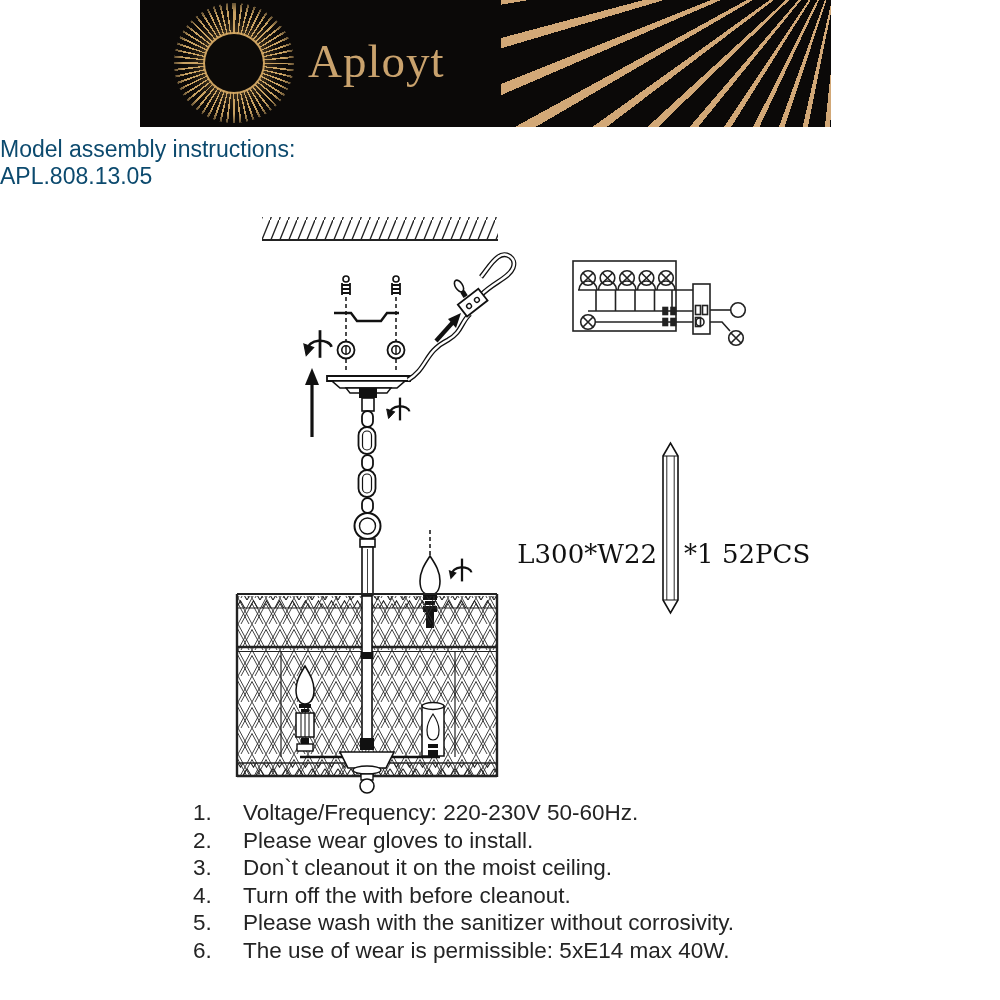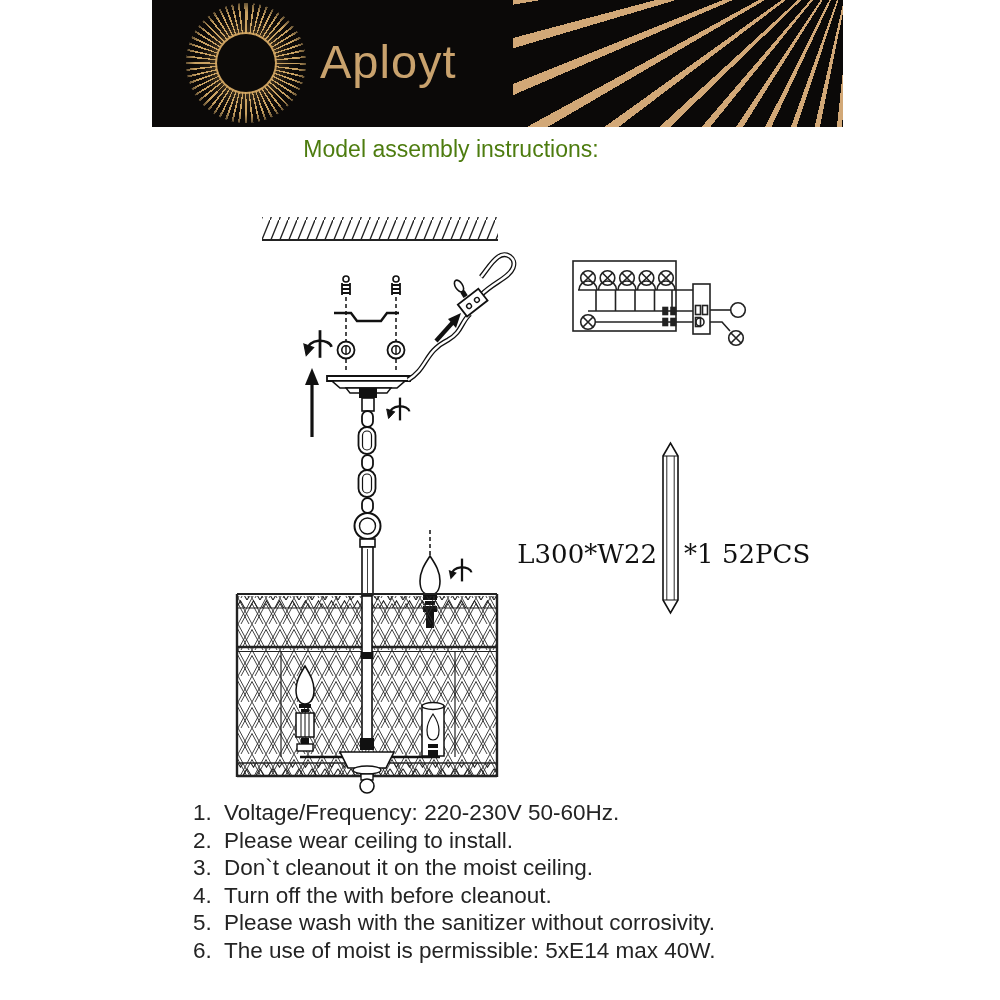--- a/index.html
+++ b/index.html
@@ -1,57 +1,58 @@
 <!DOCTYPE html>
 <html><head>
 <meta charset="utf-8">
 <style>
   html,body{margin:0;padding:0;background:#ffffff;}
   .page{position:relative;width:1000px;height:1000px;background:#ffffff;overflow:hidden;
         font-family:"Liberation Sans",sans-serif;}
 
   
-  .banner{position:absolute;left:152px;top:0;width:691px;height:127px;background:#0b0908;overflow:hidden;}
+  .banner{position:absolute;left:140px;top:0;width:691px;height:127px;background:#0b0908;overflow:hidden;font-family:Liberation Serif, serif;}
   .logo-burst{position:absolute;left:34px;top:3px;width:120px;height:120px;border-radius:50%;
       background:repeating-conic-gradient(#c9a263 0deg 2deg,#0b0908 2deg 6.4deg);}
   .logo-burst::before{content:"";position:absolute;inset:31px;border-radius:50%;background:#0c0a08;
       box-shadow:0 0 0 2px rgba(214,170,100,.9),0 0 18px 7px rgba(214,170,100,.35);}
   .logo-burst::after{content:"";position:absolute;inset:-2px;border-radius:50%;
       background:radial-gradient(circle,rgba(11,9,8,0) 58%,#0b0908 78%);}
   .brand-text{position:absolute;left:168px;top:38px;font-size:47px;line-height:1;color:#c9a26d;
       letter-spacing:1px;font-weight:400;}
   .banner-rays{position:absolute;top:0;right:0;width:330px;height:127px;
       background:repeating-conic-gradient(from 150deg at 104% -42%,#d2a877 0deg 1.6deg,rgba(0,0,0,0) 1.6deg 6.9deg);}
 
   
-  .title-block{position:absolute;left:0;top:136px;width:902px;text-align:center;color:#4d7c0f;}
+  .title-block{position:absolute;left:0;top:136px;width:902px;text-align:left;color:#0c4a6e;}
   .title-line{font-size:23px;line-height:27px;}
 
   
   .diagram{position:absolute;left:0;top:0;width:1000px;height:1000px;pointer-events:none;}
 
   
   .instructions{position:absolute;left:193px;top:799px;color:#242424;font-size:22.5px;line-height:27.6px;}
   .ins-row{display:flex;}
   .ins-num{width:26px;flex:0 0 26px;}
-  .ins-text{margin-left:5px;white-space:nowrap;}
+  .ins-text{margin-left:24px;white-space:nowrap;}
 </style>
 </head>
 <body>
 
 <div class="page">
 
   <div class="banner">
     <div class="banner-rays"></div>
     <div class="logo-burst"></div>
     <div class="brand-text">Aployt</div>
   </div>
 
   <div class="title-block">
     <div class="title-line">Model assembly instructions:</div>
+    <div class="title-line">APL.808.13.05</div>
   </div>
 
   <svg class="diagram" viewBox="0 0 1000 1000">
     <defs>
       <pattern id="hatch" width="9" height="22" patternUnits="userSpaceOnUse">
         <path d="M0,22 L9,0" stroke="#222" stroke-width="1.4" fill="none"></path>
       </pattern>
       <pattern id="mesh" width="14" height="26" patternUnits="userSpaceOnUse">
         <path d="M0,0 L14,26 M14,0 L0,26 M-3,0 L11,26 M17,0 L3,26" stroke="#2b2b2b" stroke-width="0.9" fill="none"></path>
       </pattern>
@@ -260,33 +261,33 @@
     </g>
   </svg>
 
   <div class="instructions">
     <div class="ins-row">
       <span class="ins-num">1.</span>
       <span class="ins-text">Voltage/Frequency: 220-230V 50-60Hz.</span>
     </div>
     <div class="ins-row">
       <span class="ins-num">2.</span>
-      <span class="ins-text">Please wear ceiling to install.</span>
+      <span class="ins-text">Please wear gloves to install.</span>
     </div>
     <div class="ins-row">
       <span class="ins-num">3.</span>
       <span class="ins-text">Don`t cleanout it on the moist ceiling.</span>
     </div>
     <div class="ins-row">
       <span class="ins-num">4.</span>
       <span class="ins-text">Turn off the with before cleanout.</span>
     </div>
     <div class="ins-row">
       <span class="ins-num">5.</span>
       <span class="ins-text">Please wash with the sanitizer without corrosivity.</span>
     </div>
     <div class="ins-row">
       <span class="ins-num">6.</span>
-      <span class="ins-text">The use of moist is permissible: 5xE14 max 40W.</span>
+      <span class="ins-text">The use of wear is permissible: 5xE14 max 40W.</span>
     </div>
   </div>
 
 </div>
 
 </body></html>

